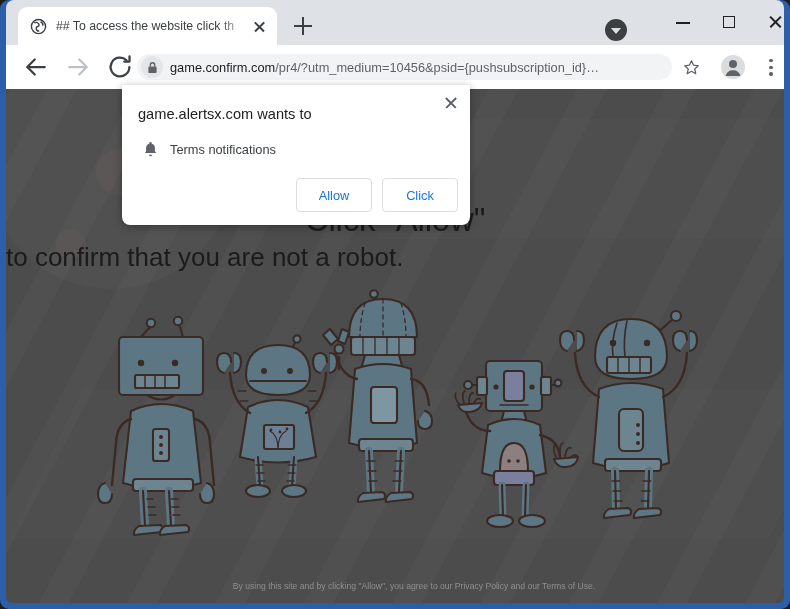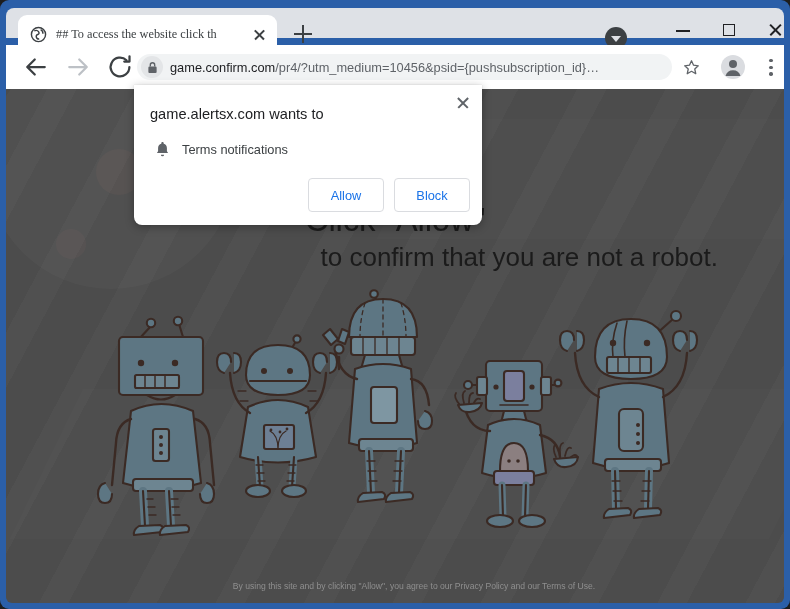--- a/index.html
+++ b/index.html
@@ -21,26 +21,25 @@
     width: 790px; height: 609px;
     background: #2b5fa8;
     box-sizing: border-box;
     border-radius: 9px;
     overflow: hidden;
   }
 
   
   #tab-strip {
     position: absolute;
-    left: 6px; top: 8px;
-    width: 778px; height: 30px;
+    left: 6px; top: 0px;
+    width: 778px; height: 45px;
     background: #dee1e6;
     border-top-left-radius: 8px;
     border-top-right-radius: 8px;
-    font-family: Liberation Serif, serif;
   }
   #tab {
     position: absolute;
     left: 12px; top: 7px;
     width: 259px; height: 38px;
     background: #ffffff;
     border-top-left-radius: 9px;
     border-top-right-radius: 9px;
     display: flex;
     align-items: center;
@@ -261,21 +260,21 @@
     width: 778px;
     text-align: center;
     font-size: 33px;
     color: #1b1b1b;
     letter-spacing: -0.2px;
   }
   #page-subheading {
     position: absolute;
     left: 0; top: 153px;
     width: 712px;
-    text-align: right;
+    text-align: left;
     font-size: 26px;
     color: #1b1b1b;
   }
 
   #robot-stage {
     position: absolute;
     left: 85px; top: 190px;
     width: 620px; height: 265px;
   }
   #robot-stage svg { display: block; }
@@ -293,21 +292,20 @@
   
   #permission-bubble {
     position: absolute;
     left: 122px; top: 85px;
     width: 348px; height: 140px;
     background: #ffffff;
     border-bottom-left-radius: 8px;
     border-bottom-right-radius: 8px;
     box-shadow: 0 2px 10px rgba(0,0,0,0.30), 0 0 1px rgba(0,0,0,0.25);
     z-index: 20;
-    margin-left: 12px;
   }
   #bubble-close {
     position: absolute;
     right: 8px; top: 7px;
     width: 22px; height: 22px;
     cursor: pointer;
   }
   #bubble-close::before, #bubble-close::after {
     content: "";
     position: absolute;
@@ -635,17 +633,17 @@
         <svg width="17" height="18" viewBox="0 0 20 21">
           <path d="M10 2.2c-.8 0-1.4.6-1.4 1.4v.6C6.3 4.8 4.8 6.8 4.8 9.2v4l-1.4 2.1h13.2L15.2 13.2v-4c0-2.4-1.5-4.4-3.8-5V3.6c0-.8-.6-1.4-1.4-1.4z" fill="#5f6368"></path>
           <path d="M8.1 17.2a1.9 1.9 0 0 0 3.8 0z" fill="#5f6368"></path>
         </svg>
       </span>
       <span id="bubble-perm-label">Terms notifications</span>
     </div>
 
     <div id="bubble-actions">
       <button class="bubble-btn">Allow</button>
-      <button class="bubble-btn">Block</button>
+      <button class="bubble-btn">Click</button>
     </div>
   </div>
 
 </div>
 
 </body></html>

